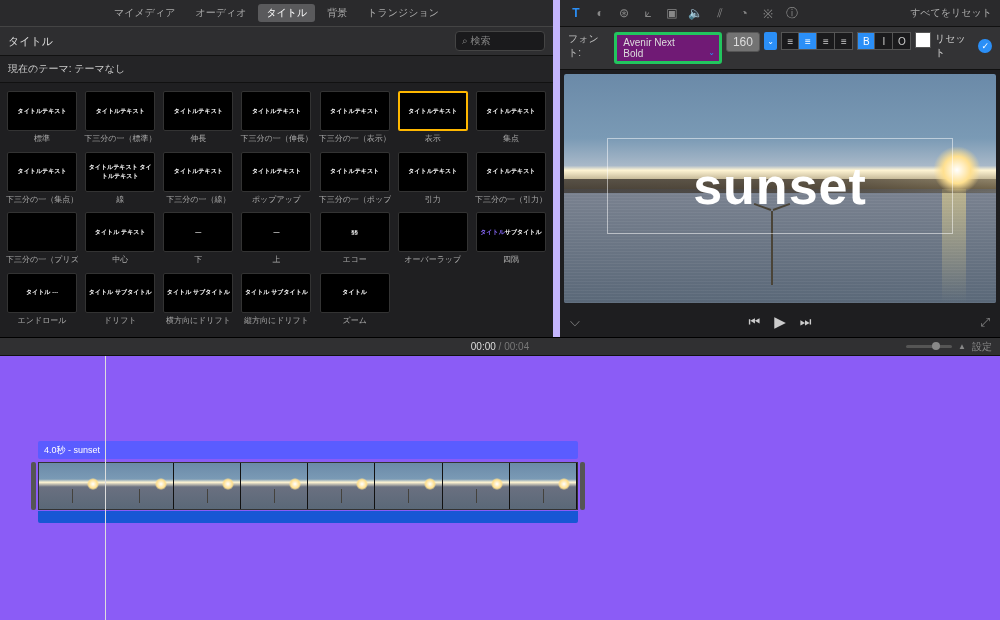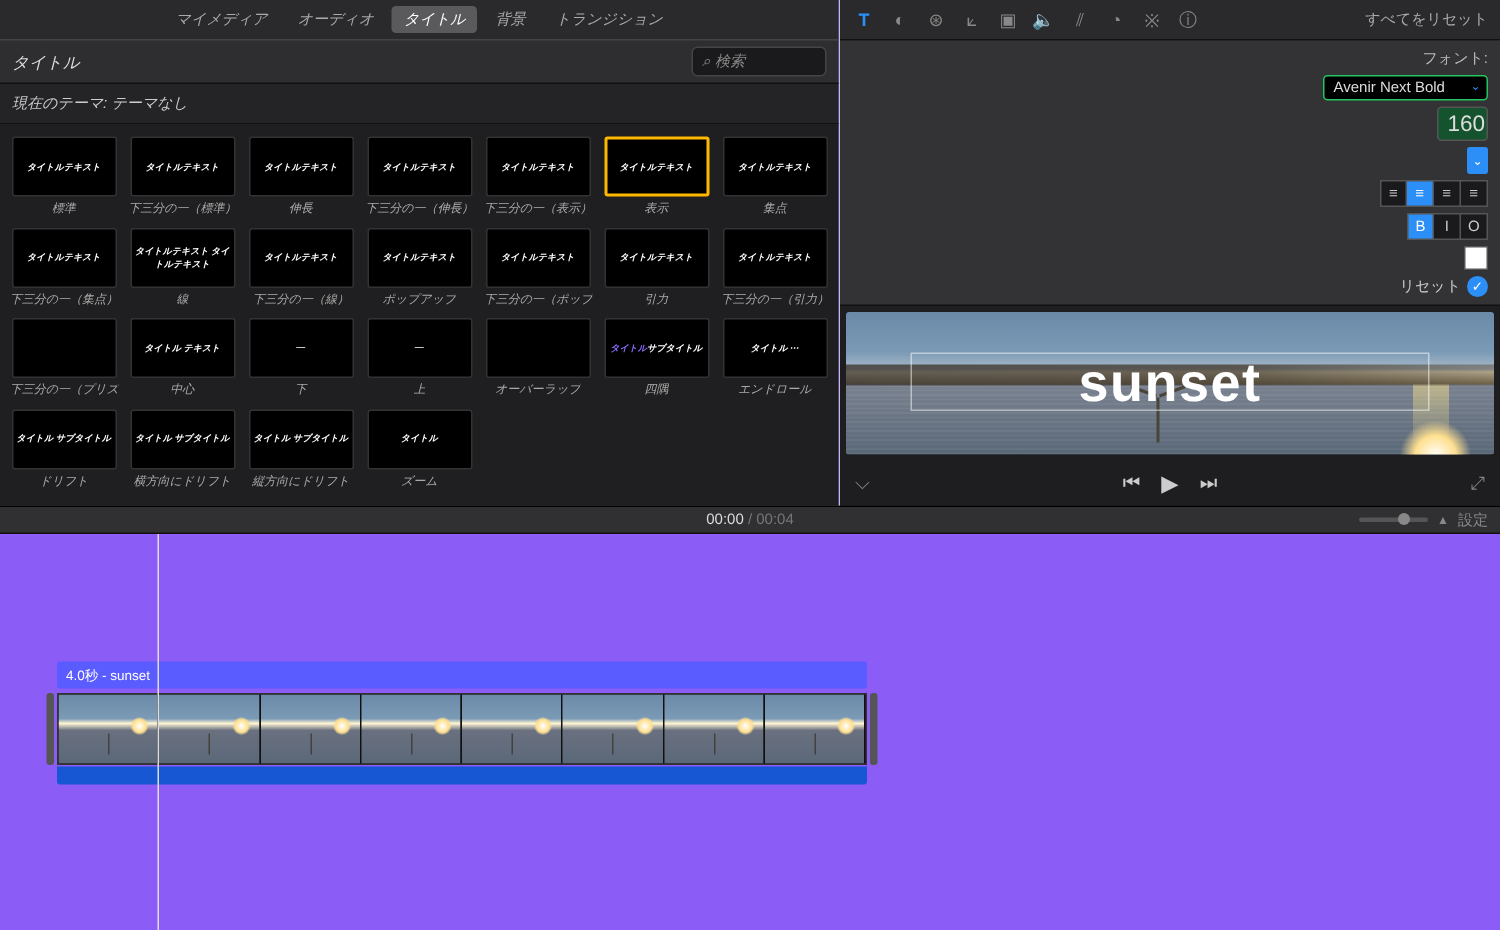--- a/index.html
+++ b/index.html
@@ -1,61 +1,61 @@
 <!DOCTYPE html>
 <html><head>
 <meta charset="utf-8">
 <style>
   * { margin: 0; padding: 0; box-sizing: border-box; font-family: -apple-system, "Hiragino Kaku Gothic ProN", sans-serif; }
   body { background: #1c1c1e; color: #d0d0d0; width: 1000px; height: 620px; overflow: hidden; font-size: 10px; }
   .app { display: flex; flex-direction: column; height: 100%; }
   .top { display: flex; height: 338px; border-bottom: 1px solid #000; }
-  .left-panel { width: 560px; background: #404040; display: flex; flex-direction: column; border-right: 1px solid #c4b5fd; font-style: italic; }
+  .left-panel { width: 560px; background: #404040; display: flex; flex-direction: column; border-right: 7px solid #c4b5fd; }
   .media-tabs { display: flex; gap: 4px; padding: 4px 8px; background: #2a2a2c; font-size: 10px; align-items: center; justify-content: center; }
   .media-tab { padding: 2px 8px; border-radius: 3px; cursor: pointer; color: #aaa; }
   .media-tab.active { background: #5a5a5c; color: #fff; }
   .title-header { display: flex; align-items: center; justify-content: space-between; padding: 4px 8px; background: #2e2e30; border-top: 1px solid #444; border-bottom: 1px solid #111; }
   .title-header-label { font-size: 11px; color: #ddd; }
   .search-box { background: #1a1a1c; border: 1px solid #444; border-radius: 4px; padding: 2px 6px; width: 90px; font-size: 10px; color: #888; display: flex; align-items: center; gap: 3px; }
   .theme-label { padding: 6px 8px; font-size: 10px; color: #ccc; background: #242426; border-bottom: 1px solid #111; }
   .title-grid { display: grid; grid-template-columns: repeat(7, 1fr); gap: 4px 2px; padding: 8px 4px; overflow-y: auto; flex: 1; background: #1f1f21; }
   .title-item { display: flex; flex-direction: column; align-items: center; cursor: pointer; }
   .title-thumb { width: 70px; height: 40px; background: #000; border: 1px solid #333; border-radius: 2px; display: flex; align-items: center; justify-content: center; color: #fff; font-size: 6px; text-align: center; padding: 2px; font-weight: bold; }
   .title-thumb.selected { border: 2px solid #ffb800; }
   .title-caption { font-size: 8px; color: #aaa; margin-top: 2px; text-align: center; white-space: nowrap; overflow: hidden; max-width: 72px; }
   .right-panel { flex: 1; display: flex; flex-direction: column; background: #1e1e20; }
   .inspector-icons { display: flex; gap: 6px; padding: 5px 8px; background: #2a2a2c; align-items: center; justify-content: space-between; border-bottom: 1px solid #111; }
   .inspector-icons-left { display: flex; gap: 8px; align-items: center; }
   .insp-icon { width: 16px; height: 16px; display: flex; align-items: center; justify-content: center; color: #888; cursor: pointer; font-size: 12px; }
   .insp-icon.active { color: #2b8ff7; }
   .reset-link { font-size: 10px; color: #aaa; cursor: pointer; }
-  .font-bar { display: flex; align-items: flex-end; gap: 4px; padding: 5px 8px; background: #333335; border-bottom: 1px solid #111; font-size: 10px; flex-direction: column; }
+  .font-bar { display: flex; align-items: flex-start; gap: 4px; padding: 5px 8px; background: #333335; border-bottom: 1px solid #111; font-size: 10px; }
   .font-label { color: #bbb; }
-  .font-select { background: #000000; border: 1px solid #22c55e; border-radius: 3px; padding: 2px 24px 2px 6px; color: #ddd; font-size: 10px; position: relative; width: 110px; }
-  .font-size-box { background: #14532d; border: 1px solid #555; border-radius: 3px; padding: 2px 6px; width: 34px; color: #ddd; font-size: 15px; text-align: right; }
+  .font-select { background: #701a75; border: 3px solid #22c55e; border-radius: 3px; padding: 2px 24px 2px 6px; color: #ddd; font-size: 10px; position: relative; width: 110px; }
+  .font-size-box { background: #737373; border: 1px solid #555; border-radius: 3px; padding: 2px 6px; width: 34px; color: #ddd; font-size: 12px; text-align: right; }
   .btn-group { display: flex; }
   .fb-btn { background: #1a1a1c; border: 1px solid #555; width: 18px; height: 18px; display: flex; align-items: center; justify-content: center; color: #ccc; font-size: 10px; cursor: pointer; }
   .fb-btn.active { background: #2b8ff7; color: #fff; }
   .fb-btn+ .fb-btn { border-left: none; }
   .color-swatch { width: 16px; height: 16px; background: #fff; border: 1px solid #555; cursor: pointer; }
   .reset-btn { color: #ccc; font-size: 10px; margin-left: auto; cursor: pointer; display: flex; align-items: center; gap: 4px; }
   .check-circle { width: 14px; height: 14px; border-radius: 50%; background: #2b8ff7; display: flex; align-items: center; justify-content: center; color: #fff; font-size: 9px; }
   .preview { flex: 1; position: relative; background: #000; margin: 4px; border-radius: 2px; overflow: hidden; }
   .preview-img { position: absolute; inset: 0; background: linear-gradient(to bottom, #6b8aa8 0%, #7a9ab5 28%, #a8b8c8 40%, #fff5d4 42%, #8a7a5a 50%, #6a7080 52%, #5a6878 100%); }
   .sun { position: absolute; right: 15px; top: 72px; width: 48px; height: 48px; border-radius: 50%; background: radial-gradient(circle, #fff 0%, #ffe090 40%, rgba(255,220,120,0) 70%); }
   .buildings { position: absolute; bottom: 48%; left: 0; right: 0; height: 14px; background: linear-gradient(to right, rgba(60,55,50,0.8) 0%, rgba(70,62,52,0.8) 60%, rgba(90,80,60,0.5) 100%); }
   .water { position: absolute; bottom: 0; left: 0; right: 0; height: 50%; background: linear-gradient(to bottom, #7a8290 0%, #5a6878 100%); }
   .water::before { content:''; position:absolute; inset:0; background: repeating-linear-gradient(0deg, rgba(255,255,255,0.05) 0px, rgba(255,255,255,0.05) 1px, transparent 1px, transparent 3px); }
   .sun-reflect { position:absolute; right: 30px; top: 50%; bottom: 0; width: 24px; background: linear-gradient(to bottom, rgba(255,230,140,0.5), rgba(255,230,140,0)); }
   .lamp { position:absolute; bottom: 8%; left: 48%; width: 2px; height: 32%; background: #4a4438; }
   .lamp::before, .lamp::after { content:''; position:absolute; top:-2px; width: 18px; height: 2px; background: #4a4438; }
   .lamp::before { left: -18px; transform: rotate(20deg); transform-origin: right; }
   .lamp::after { right: -18px; transform: rotate(-20deg); transform-origin: left; }
   .title-overlay-box { position: absolute; top: 28%; left: 10%; right: 10%; height: 42%; border: 1px solid rgba(255,255,255,0.5); display: flex; align-items: center; justify-content: center; }
-  .title-overlay-text { color: #fff; font-size: 36px; font-weight: 700; letter-spacing: 1px; }
+  .title-overlay-text { color: #fff; font-size: 52px; font-weight: 700; letter-spacing: 1px; }
   .playback-bar { display: flex; align-items: center; justify-content: center; padding: 6px; background: #1e1e20; position: relative; }
   .pb-left { position: absolute; left: 10px; color: #888; font-size: 13px; cursor: pointer; }
   .pb-right { position: absolute; right: 10px; color: #888; font-size: 12px; cursor: pointer; }
   .pb-controls { display: flex; gap: 14px; align-items: center; }
   .pb-btn { color: #ccc; cursor: pointer; font-size: 13px; }
   .pb-btn.play { font-size: 15px; }
   .timeline { flex: 1; background: #2a2a2c; display: flex; flex-direction: column; }
   .time-header { display: flex; align-items: center; justify-content: center; position: relative; padding: 3px 8px; background: #303032; border-bottom: 1px solid #111; font-size: 10px; }
   .time-display { color: #ddd; }
   .time-display .dim { color: #777; }
@@ -166,20 +166,24 @@
           </div>
           <div class="title-item">
             <div class="title-thumb">—</div>
             <div class="title-caption">下</div>
           </div>
           <div class="title-item">
             <div class="title-thumb">—</div>
             <div class="title-caption">上</div>
           </div>
           <div class="title-item">
+            <div class="title-thumb">§§</div>
+            <div class="title-caption">エコー</div>
+          </div>
+          <div class="title-item">
             <div class="title-thumb"></div>
             <div class="title-caption">オーバーラップ</div>
           </div>
           <div class="title-item">
             <div class="title-thumb">
               <span style="color:#8a6aff;">タイトル</span>
               <br>
               <span style="color:#fff;">サブタイトル</span>
             </div>
             <div class="title-caption">四隅</div>

